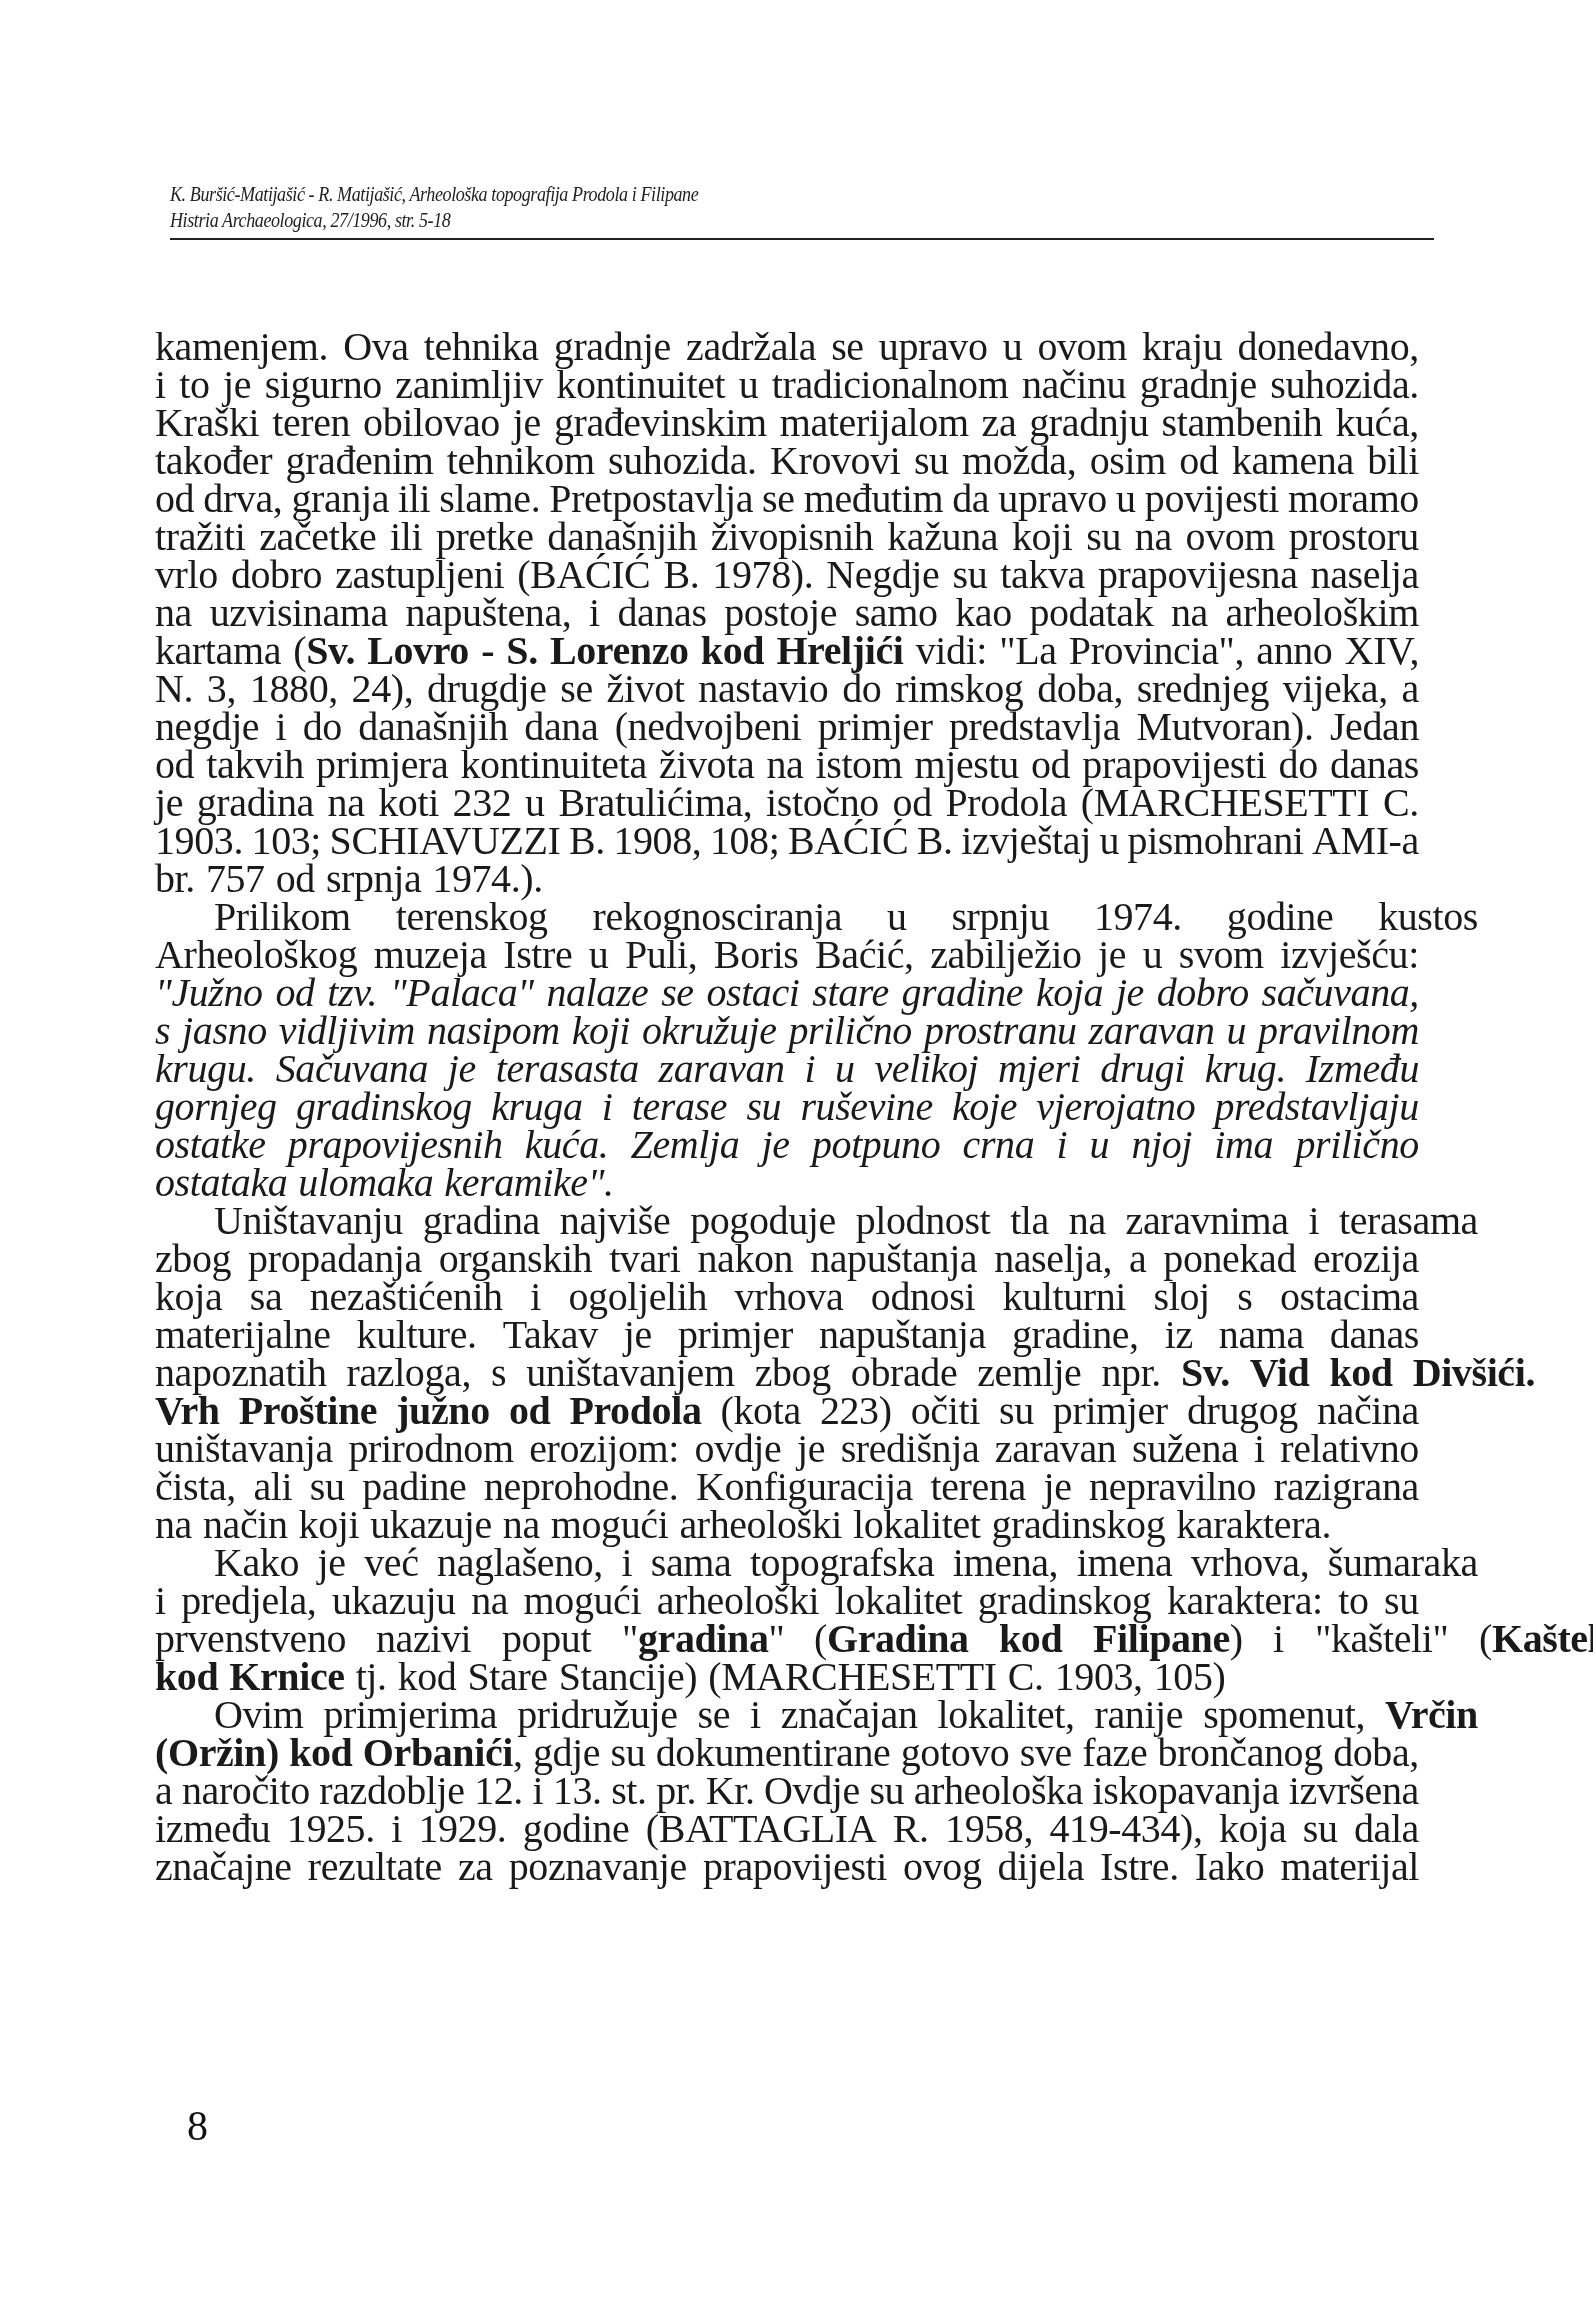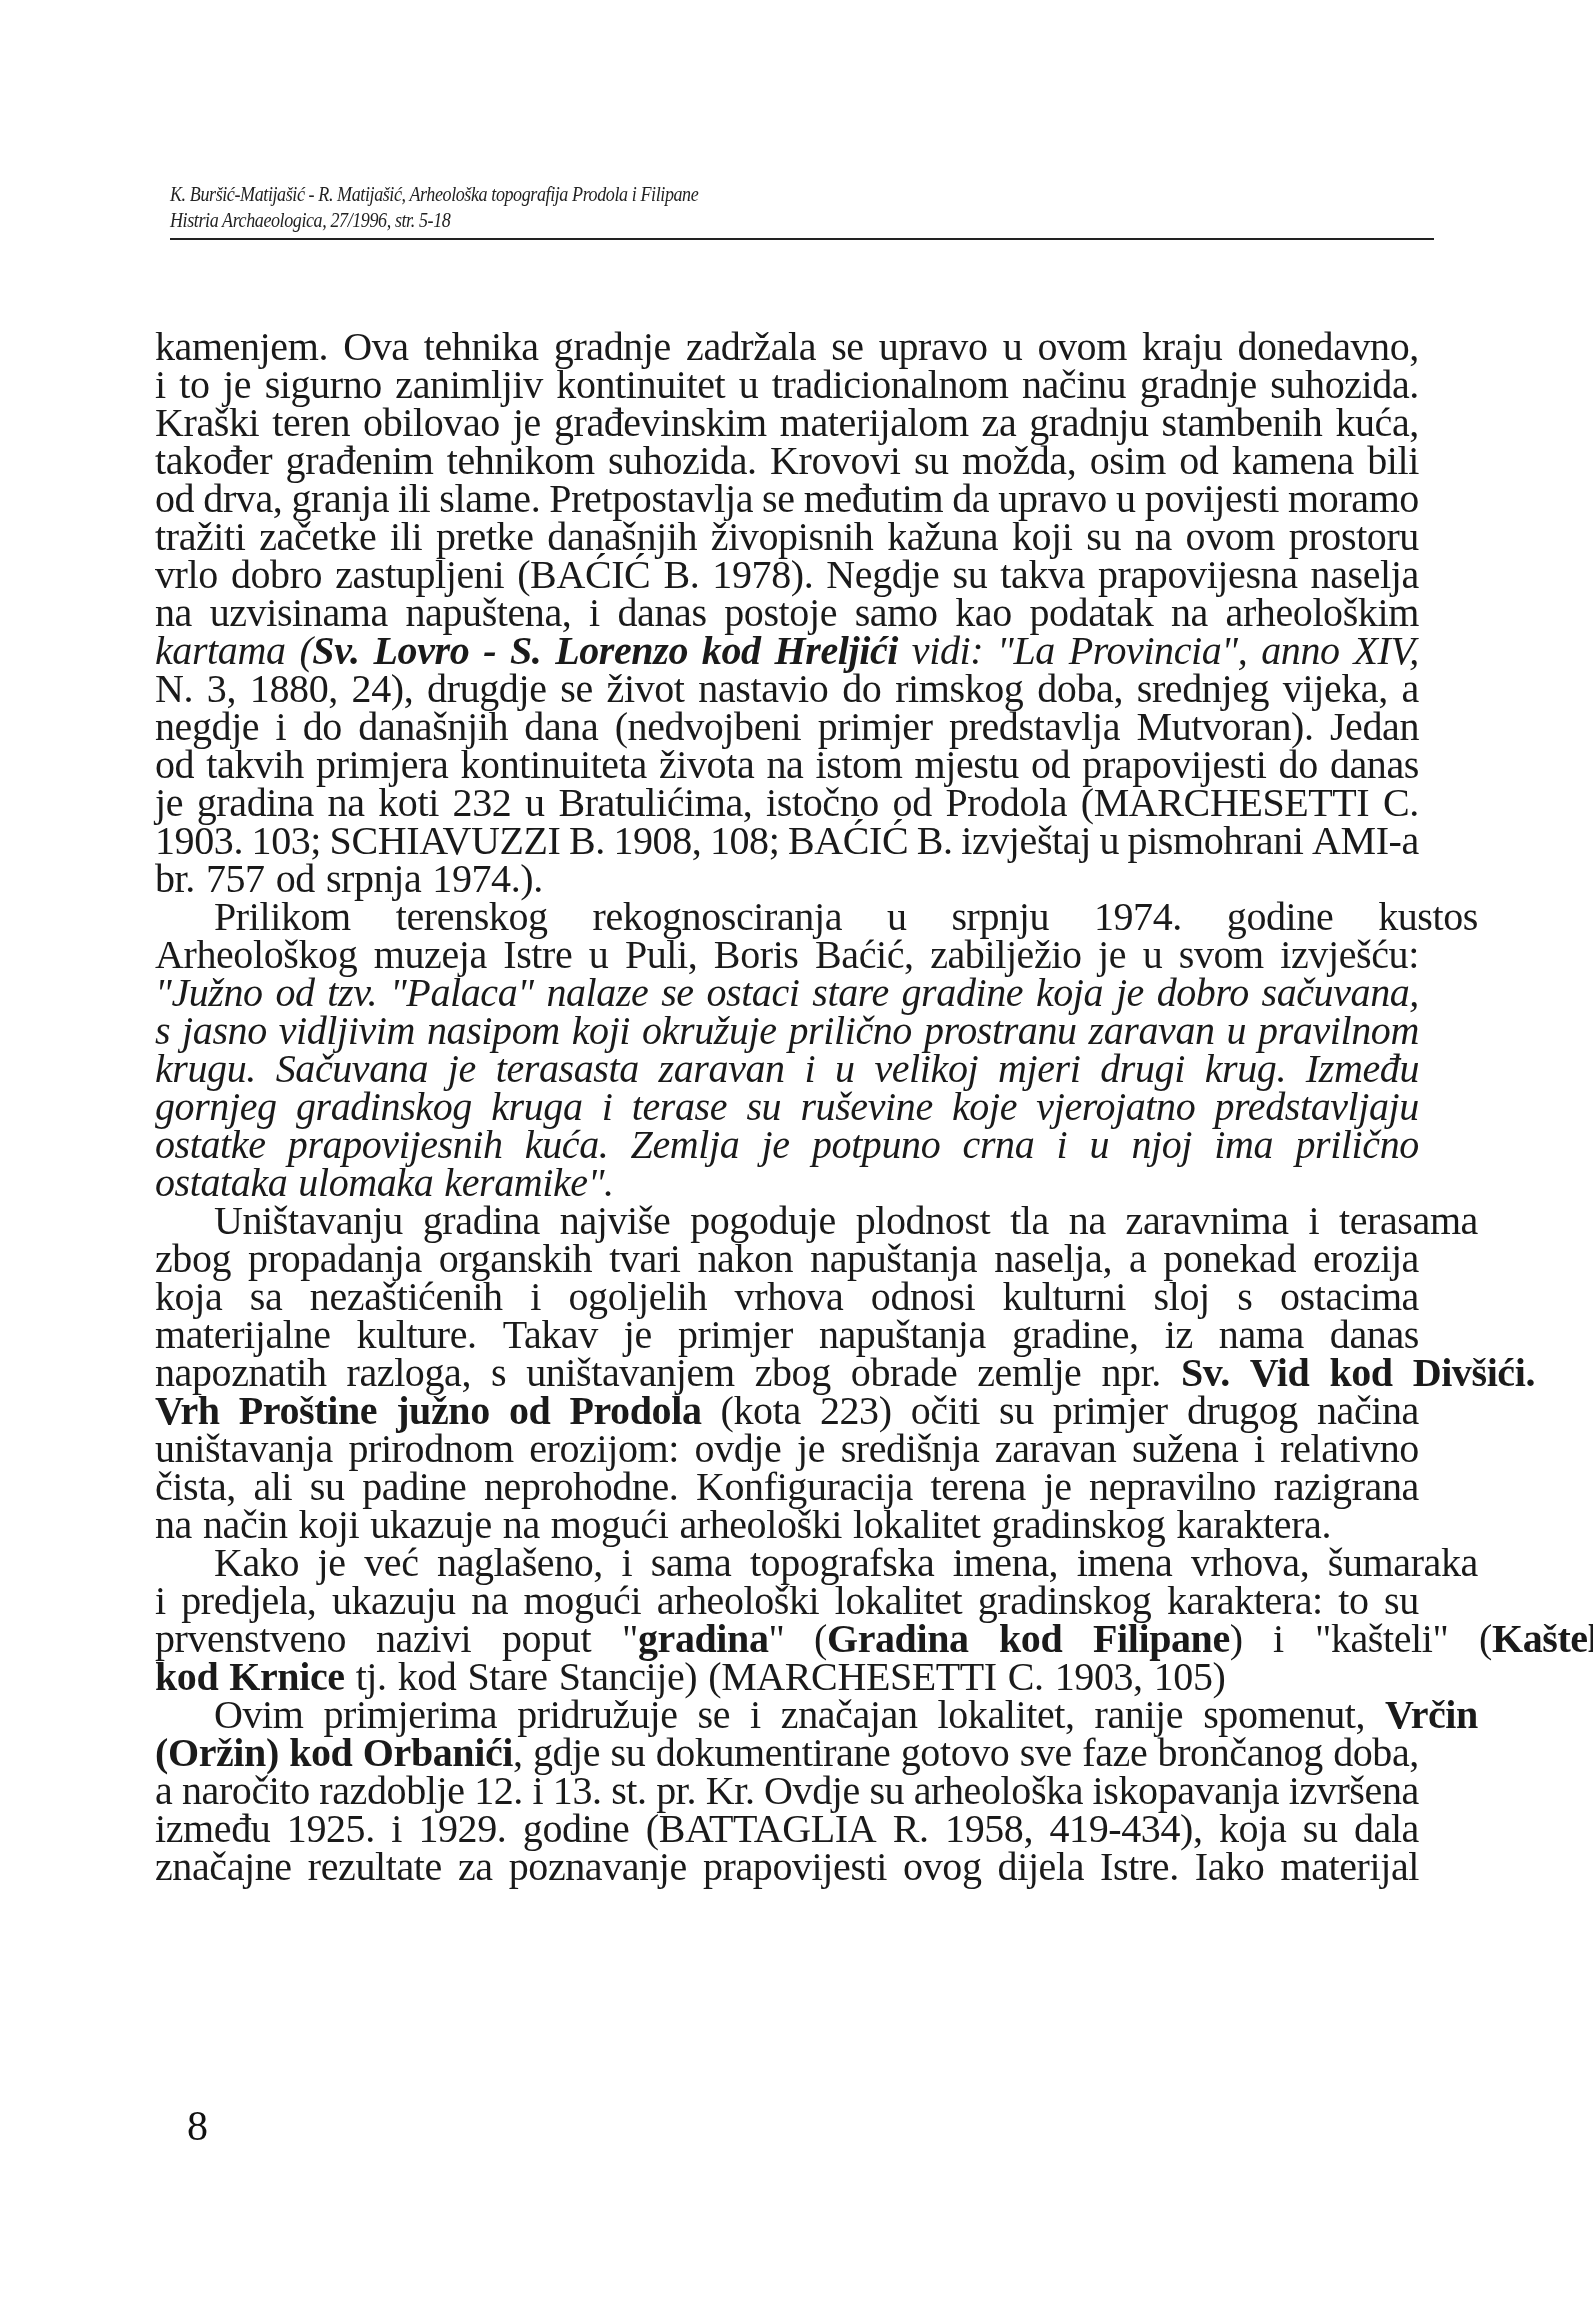--- a/index.html
+++ b/index.html
@@ -126,21 +126,21 @@
       <span class="w"><span>napuštena,</span></span>
       <span class="w"><span>i</span></span>
       <span class="w"><span>danas</span></span>
       <span class="w"><span>postoje</span></span>
       <span class="w"><span>samo</span></span>
       <span class="w"><span>kao</span></span>
       <span class="w"><span>podatak</span></span>
       <span class="w"><span>na</span></span>
       <span class="w"><span>arheološkim</span></span>
     </div>
-    <div class="line" style="width: 1264px; font-style: italic;">
+    <div class="line" style="width: 1264px;">
       <span class="w"><span>kartama</span></span>
       <span class="w"><span>(</span><span class="b">Sv.</span></span>
       <span class="w"><span class="b">Lovro</span></span>
       <span class="w"><span class="b">-</span></span>
       <span class="w"><span class="b">S.</span></span>
       <span class="w"><span class="b">Lorenzo</span></span>
       <span class="w"><span class="b">kod</span></span>
       <span class="w"><span class="b">Hreljići</span></span>
       <span class="w"><span>vidi:</span></span>
       <span class="w"><span>"La</span></span>

